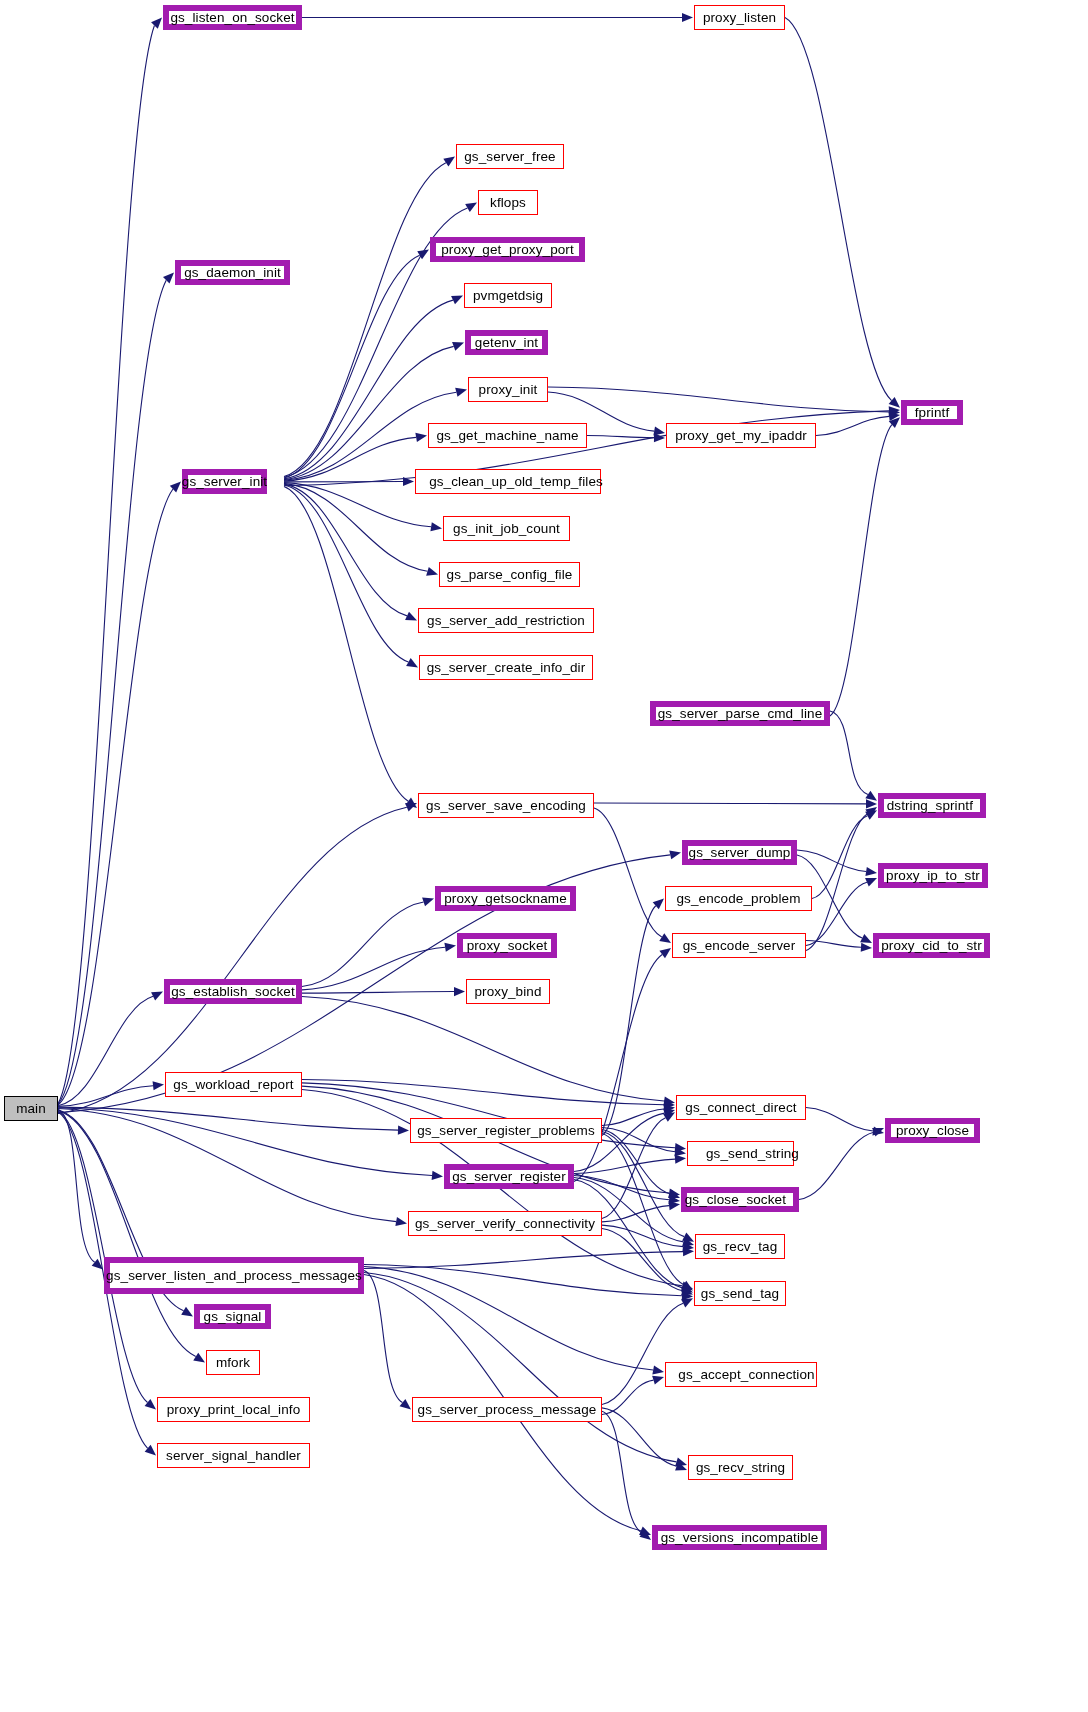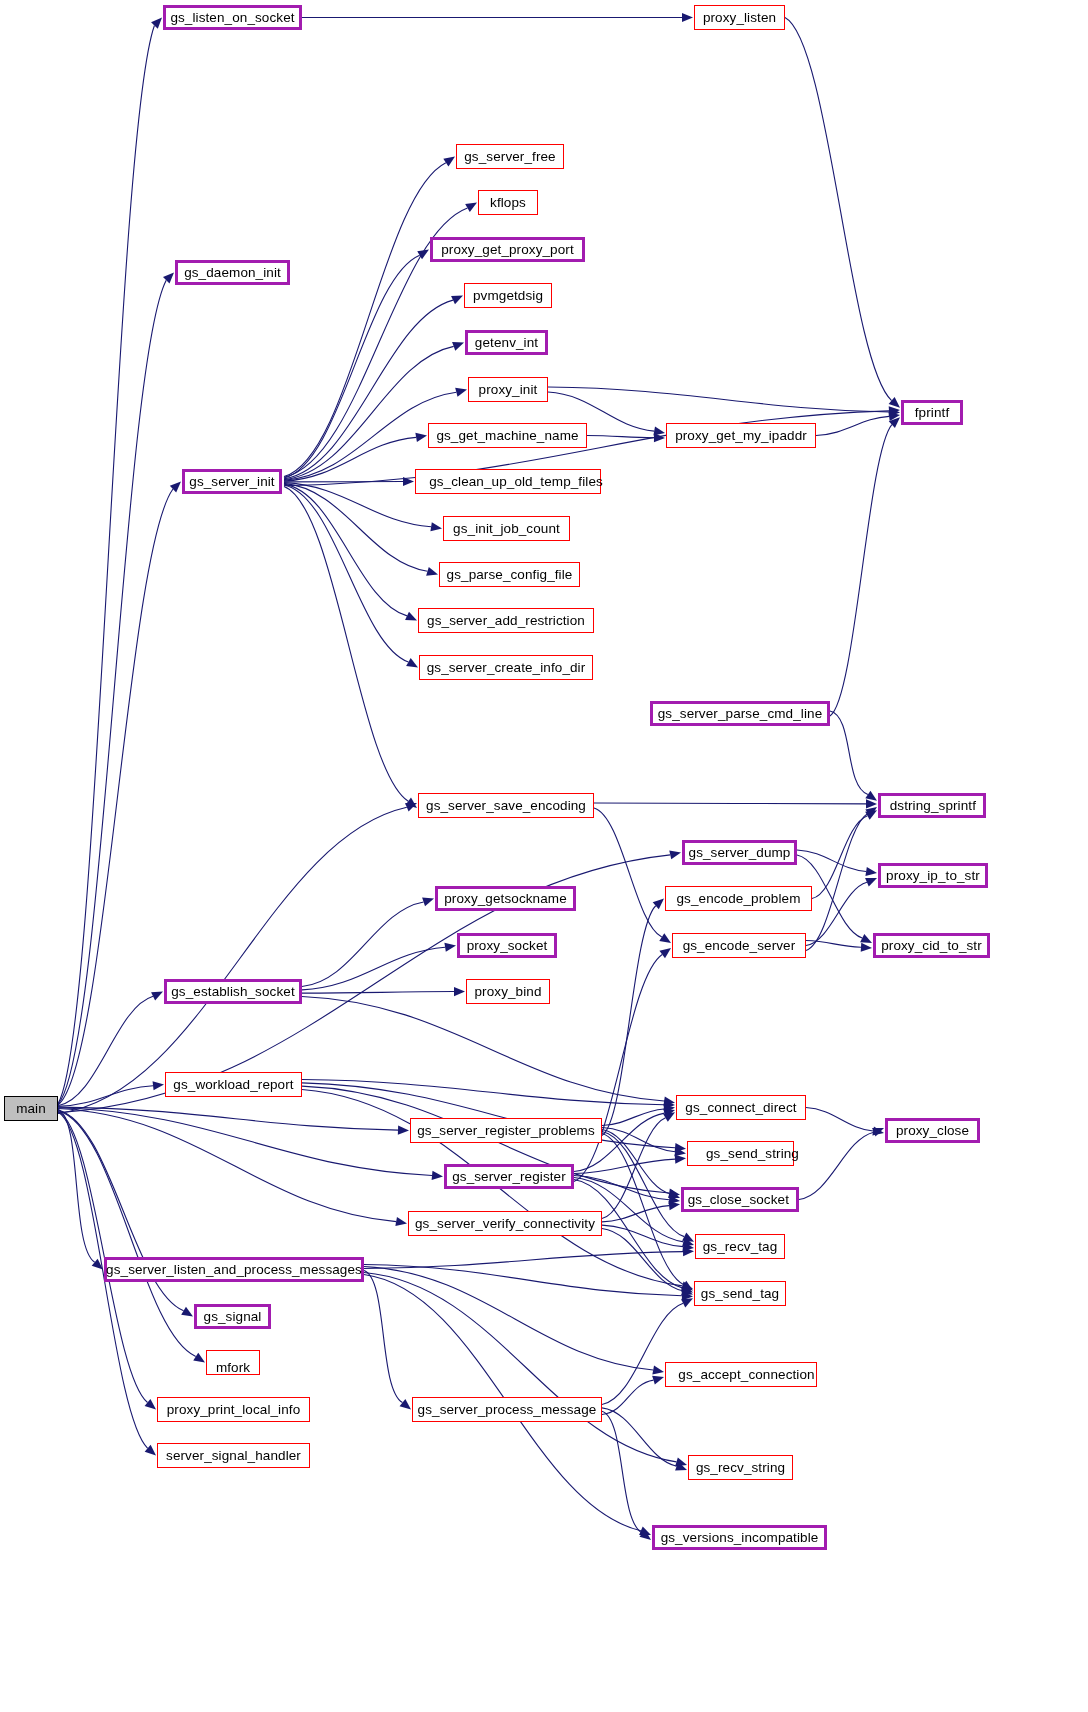--- a/index.html
+++ b/index.html
@@ -23,21 +23,21 @@
     height: 1712px;
     pointer-events: none;
   }
   .node {
     position: absolute;
     box-sizing: border-box;
     display: flex;
     align-items: center;
     justify-content: center;
     background: #ffffff;
-    border: 3px solid #a21caf;
+    border: 6px solid #a21caf;
     font-size: 13.5px;
     color: #000000;
     line-height: 1;
     white-space: nowrap;
     height: 25px;
     letter-spacing: 0.1px;
   }
   .node.red {
     border: 1px solid #ff0000;
   }
@@ -250,21 +250,21 @@
     </div>
     <div class="node red" style="left: 428px; top: 423px; width: 159px; height: 25px;">
       <span>gs_get_machine_name</span>
     </div>
     <div class="node red" style="left: 666px; top: 423px; width: 150px; height: 25px;">
       <span>proxy_get_my_ipaddr</span>
     </div>
     <div class="node" style="left: 901px; top: 400px; width: 62px; height: 25px;">
       <span>fprintf</span>
     </div>
-    <div class="node" style="left: 182px; top: 469px; width: 100px; height: 25px;">
+    <div class="node" style="left: 182px; top: 469px; width: 85px; height: 25px;">
       <span>gs_server_init</span>
     </div>
     <div class="node red" style="left: 415px; top: 469px; width: 186px; height: 25px; padding-left: 16px;">
       <span>gs_clean_up_old_temp_files</span>
     </div>
     <div class="node red" style="left: 443px; top: 516px; width: 127px; height: 25px;">
       <span>gs_init_job_count</span>
     </div>
     <div class="node red" style="left: 439px; top: 562px; width: 141px; height: 25px;">
       <span>gs_parse_config_file</span>
@@ -331,30 +331,30 @@
     </div>
     <div class="node" style="left: 681px; top: 1187px; width: 118px; height: 25px; justify-content: flex-end;">
       <span>gs_close_socket</span>
     </div>
     <div class="node red" style="left: 408px; top: 1211px; width: 194px; height: 25px;">
       <span>gs_server_verify_connectivity</span>
     </div>
     <div class="node red" style="left: 695px; top: 1234px; width: 90px; height: 25px;">
       <span>gs_recv_tag</span>
     </div>
-    <div class="node" style="left: 104px; top: 1257px; width: 260px; height: 25px;">
+    <div class="node" style="left: 104px; top: 1257px; width: 260px; height: 37px;">
       <span>gs_server_listen_and_process_messages</span>
     </div>
     <div class="node red" style="left: 694px; top: 1281px; width: 92px; height: 25px;">
       <span>gs_send_tag</span>
     </div>
     <div class="node" style="left: 194px; top: 1304px; width: 77px; height: 25px;">
       <span>gs_signal</span>
     </div>
-    <div class="node red" style="left: 206px; top: 1350px; width: 54px; height: 25px; align-items: flex-end;">
+    <div class="node red" style="left: 206px; top: 1350px; width: 54px; height: 25px;">
       <span>mfork</span>
     </div>
     <div class="node red" style="left: 665px; top: 1362px; width: 152px; height: 25px; padding-left: 11px;">
       <span>gs_accept_connection</span>
     </div>
     <div class="node red" style="left: 157px; top: 1397px; width: 153px; height: 25px;">
       <span>proxy_print_local_info</span>
     </div>
     <div class="node red" style="left: 412px; top: 1397px; width: 190px; height: 25px;">
       <span>gs_server_process_message</span>

